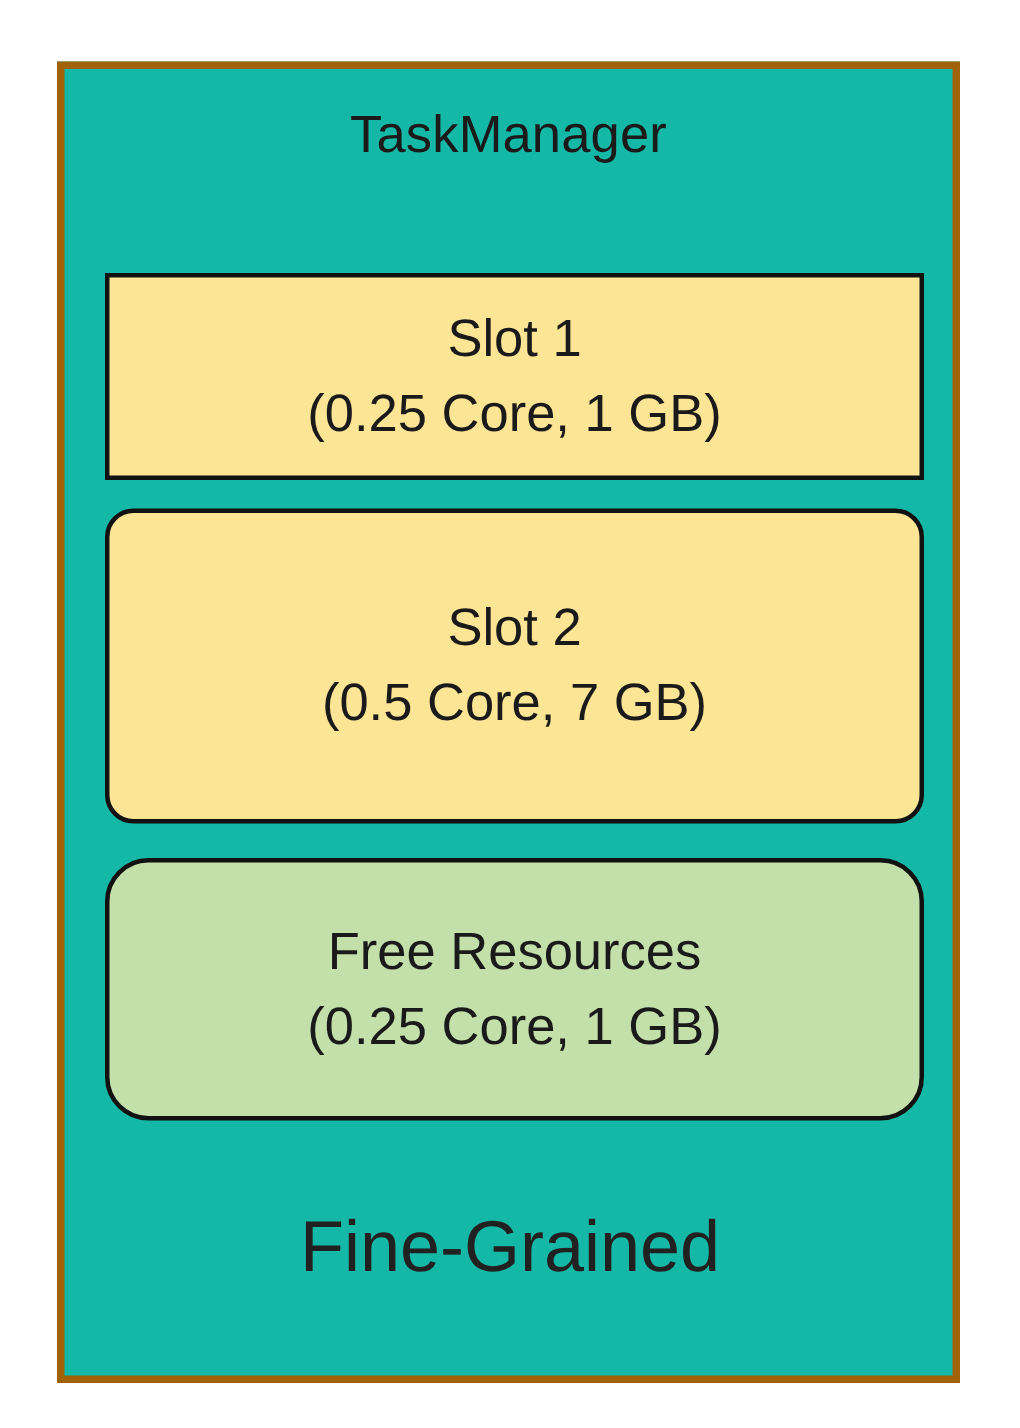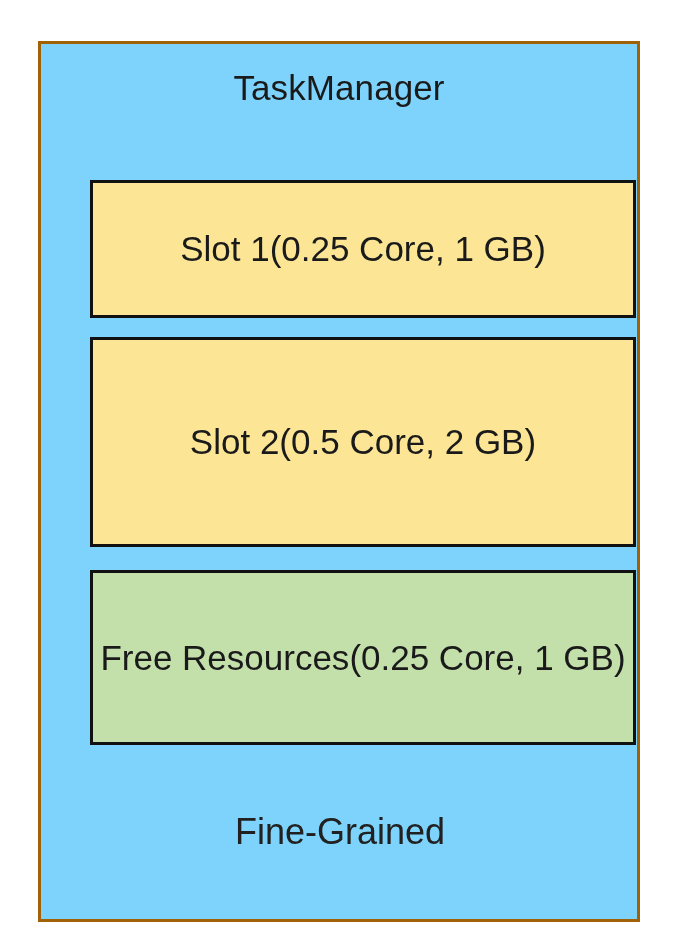--- a/index.html
+++ b/index.html
@@ -26,22 +26,22 @@
   }
 
   
   .tm-box {
     position: absolute;
     left: 38px;
     top: 41px;
     width: 602px;
     height: 881px;
     box-sizing: border-box;
-    background: #7dd3fc;
-    border: 3px solid #a16207;
+    background: #14b8a6;
+    border: 5px solid #a16207;
   }
 
   .tm-header {
     position: absolute;
     left: 0;
     top: 19px;
     width: 100%;
     text-align: center;
     line-height: 50px;
   }
@@ -54,61 +54,62 @@
   }
 
   
   .res-box {
     position: absolute;
     left: 27px;           
     width: 546px;
     box-sizing: border-box;
     border: 3px solid #111111;
     display: flex;
-    flex-direction: row;
+    flex-direction: column;
     align-items: center;
     justify-content: center;
-    margin-left: 22px;
   }
   .res-box .line {
     display: block;
     font-size: 35px;
     line-height: 50px;
     color: #1a1a1a;
     text-align: center;
     white-space: nowrap;
   }
 
   .slot-1 {
     top: 136px;           
     height: 138px;
     background: #fce695;
   }
   .slot-2 {
     top: 293px;           
     height: 210px;
     background: #fce695;
+    border-radius: 19px;
   }
   .free-res {
     top: 526px;           
     height: 175px;
     background: #c3e0ab;
+    border-radius: 29px;
   }
 
   
   .caption {
     position: absolute;
     left: 0;
     top: 805px;
     width: 680px;
     text-align: center;
   }
   .caption .line {
     display: block;
-    font-size: 36px;
+    font-size: 48px;
     line-height: 53px;
     color: #212121;
     white-space: nowrap;
   }
 </style>
 </head>
 <body>
 
 <div id="diagram-root">
 
@@ -118,21 +119,21 @@
       <span class="line">TaskManager</span>
     </div>
 
     <div class="res-box slot-1">
       <span class="line">Slot 1</span>
       <span class="line">(0.25 Core, 1 GB)</span>
     </div>
 
     <div class="res-box slot-2">
       <span class="line">Slot 2</span>
-      <span class="line">(0.5 Core, 2 GB)</span>
+      <span class="line">(0.5 Core, 7 GB)</span>
     </div>
 
     <div class="res-box free-res">
       <span class="line">Free Resources</span>
       <span class="line">(0.25 Core, 1 GB)</span>
     </div>
 
   </div>
 
   <div class="caption">

